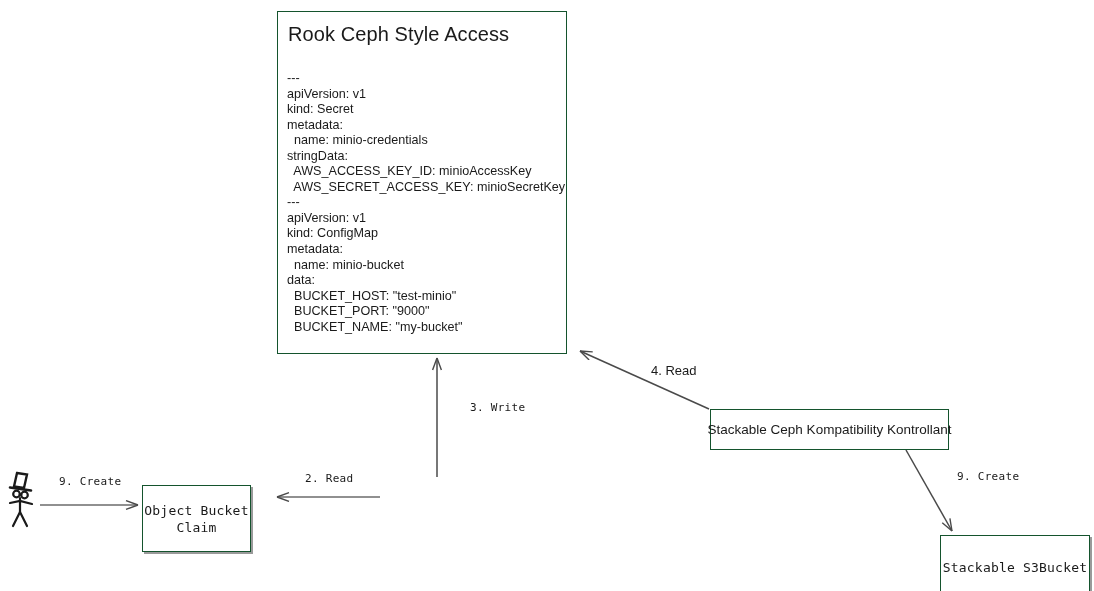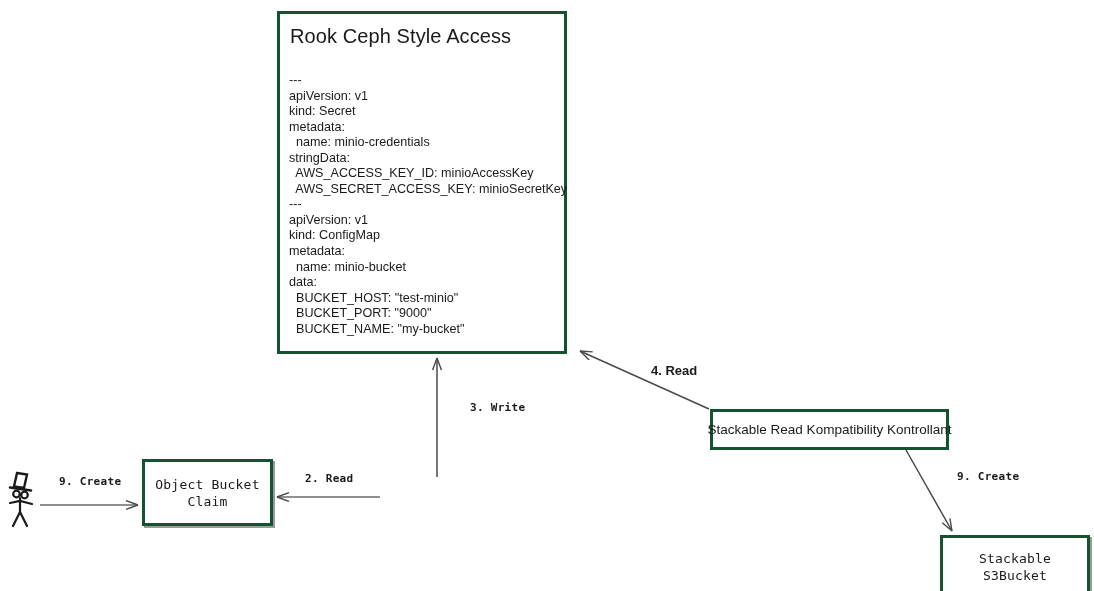--- a/index.html
+++ b/index.html
@@ -24,21 +24,21 @@
     left: 0;
     top: 0;
     width: 1094px;
     height: 591px;
     pointer-events: none;
   }
   .node {
     position: absolute;
     box-sizing: border-box;
     background: #ffffff;
-    border: 3px solid #14532d;
+    border: 1px solid #14532d;
   }
   .node.shadowed {
     box-shadow: 2px 2px 0 0 #9a9a9a;
   }
   
   #yaml-panel {
     left: 277px;
     top: 11px;
     width: 290px;
     height: 343px;
@@ -90,34 +90,33 @@
     display: flex;
     align-items: center;
     justify-content: center;
     text-align: center;
     font-family: "Liberation Sans", sans-serif;
     font-size: 13.5px;
     color: #1a1a1a;
     white-space: nowrap;
   }
 
-  #node-obc      { left: 142px; top: 459px; width: 131px; height: 67px; }
+  #node-obc      { left: 142px; top: 485px; width: 109px; height: 67px; }
   #node-operator { left: 381px; top: 478px; width: 160px; height: 67px; }
   #node-srkk     { left: 710px; top: 409px; width: 239px; height: 41px; }
   #node-s3bucket { left: 940px; top: 535px; width: 150px; height: 64px; }
 
   
   .edge-label {
     position: absolute;
     font-family: "DejaVu Sans Mono", "Liberation Mono", monospace;
     font-size: 11px;
     color: #1a1a1a;
     white-space: nowrap;
     letter-spacing: 0.3px;
-    font-weight: bold;
   }
   .edge-label.sans {
     font-family: "Liberation Sans", sans-serif;
     font-size: 13px;
     letter-spacing: 0;
   }
   #label-1-create { left: 59px;  top: 475px; }
   #label-2-read   { left: 305px; top: 472px; }
   #label-3-write  { left: 440px; top: 401px; margin-left: 30px; }
   #label-4-read   { left: 651px; top: 363px; }
@@ -188,21 +187,21 @@
     <div id="yaml-title">Rook Ceph Style Access</div>
     <div id="yaml-body"><div class="yaml-line">---</div><div class="yaml-line">apiVersion: v1</div><div class="yaml-line">kind: Secret</div><div class="yaml-line">metadata:</div><div class="yaml-line">  name: minio-credentials</div><div class="yaml-line">stringData:</div><div class="yaml-line">  AWS_ACCESS_KEY_ID: minioAccessKey</div><div class="yaml-line">  AWS_SECRET_ACCESS_KEY: minioSecretKey</div><div class="yaml-line">---</div><div class="yaml-line">apiVersion: v1</div><div class="yaml-line">kind: ConfigMap</div><div class="yaml-line">metadata:</div><div class="yaml-line">  name: minio-bucket</div><div class="yaml-line">data:</div><div class="yaml-line">  BUCKET_HOST: "test-minio"</div><div class="yaml-line">  BUCKET_PORT: "9000"</div><div class="yaml-line">  BUCKET_NAME: "my-bucket"</div></div>
   </div>
 
   <div id="node-obc" class="node shadowed">
     <div class="mono-node-label">Object Bucket<br>Claim</div>
   </div>
 
 
   <div id="node-srkk" class="node">
-    <div class="sans-node-label">Stackable Read Kompatibility Kontrollant</div>
+    <div class="sans-node-label">Stackable Ceph Kompatibility Kontrollant</div>
   </div>
 
   <div id="node-s3bucket" class="node shadowed">
     <div class="mono-node-label">Stackable S3Bucket</div>
   </div>
 
   <div id="label-1-create" class="edge-label">9. Create</div>
   <div id="label-2-read" class="edge-label">2. Read</div>
   <div id="label-3-write" class="edge-label">3. Write</div>
   <div id="label-4-read" class="edge-label sans">4. Read</div>

